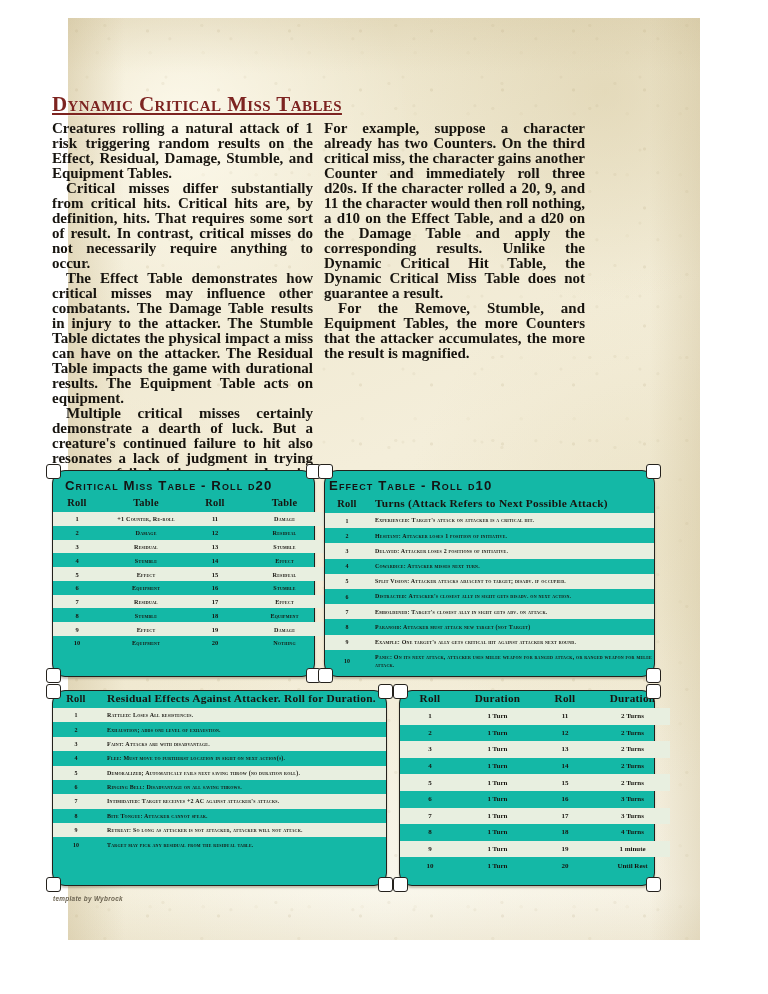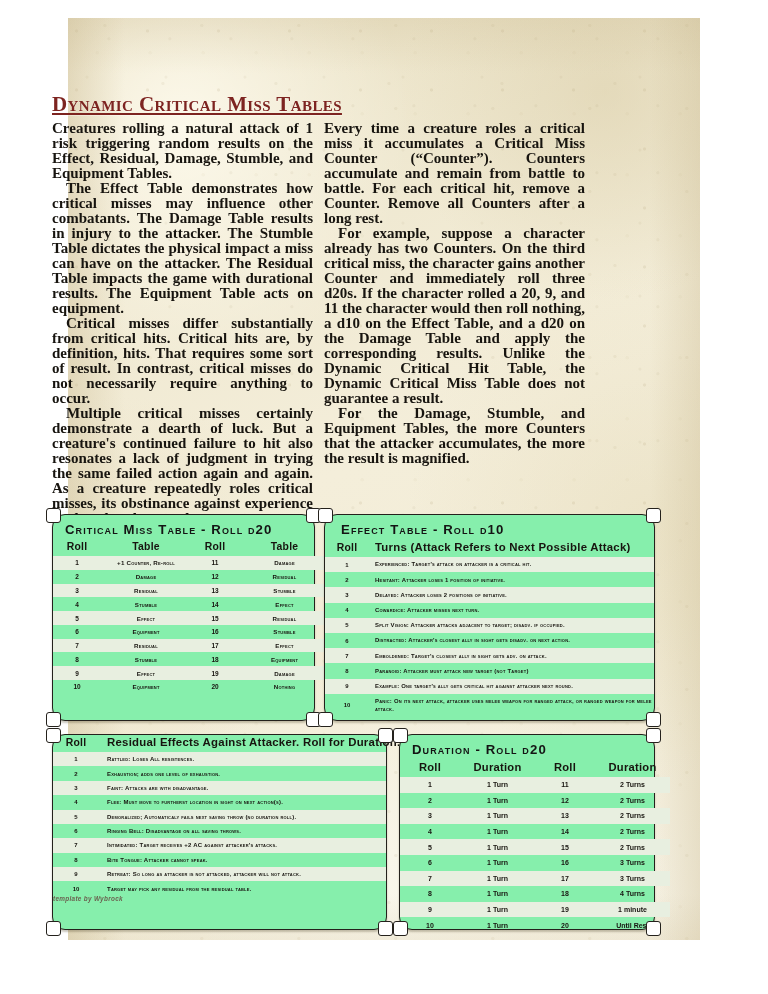--- a/index.html
+++ b/index.html
@@ -82,25 +82,24 @@
     -webkit-font-smoothing: none;
   }
   #col-left  { left: 52px;  }
   #col-right { left: 324px; }
   .col p { margin: 0; }
   .col p + p { text-indent: 14px; }
 
   
   .card {
     position: absolute;
-    background: #86efac;
+    background: #14b8a6;
     border: 1.6px solid #24211c;
     border-radius: 13px;
     box-shadow: 0 2px 2px rgba(80,68,40,.30);
-    margin-top: 44px;
   }
   .card-ear {
     position: absolute;
     width: 13px; height: 13px;
     border: 1.6px solid #24211c;
     background: #ffffff;
     border-radius: 3px;
   }
   .ear-tl { left: -7px;  top: -7px;  }
   .ear-tr { right: -7px; top: -7px;  }
@@ -114,21 +113,21 @@
     font-size: 13.2px;
     letter-spacing: 1.1px;
     color: #141414;
     padding: 7px 0 3px 12px;
   }
 
   
   table {
     border-collapse: collapse;
     width: 100%;
-    font-family: Liberation Sans, sans-serif;
+    font-family: Liberation Serif, serif;
     color: #17140f;
   }
   th {
     font-weight: bold;
     font-size: 10.4px;
     letter-spacing: .25px;
     padding: 1px 2px 4px 2px;
     border: 0;
     white-space: nowrap;
   }
@@ -154,21 +153,21 @@
   #card-miss table { table-layout: fixed; }
   #card-miss th:nth-child(1), #card-miss td:nth-child(1) { width: 44px; text-align: center; }
   #card-miss th:nth-child(2), #card-miss td:nth-child(2) { width: 86px; text-align: center; }
   #card-miss th:nth-child(3), #card-miss td:nth-child(3) { width: 44px; text-align: center; }
   #card-miss th:nth-child(4), #card-miss td:nth-child(4) { width: 87px; text-align: center; }
   #card-miss td { font-size: 6.5px; }
   #card-miss .wide { font-size: 6.2px; }
 
   
   #card-effect { left: 324px; top: 470px; width: 329px; height: 205px; }
-  #card-effect .card-title { padding-left: 16px; }
+  #card-effect .card-title { padding-left: 4px; }
   #card-effect table { table-layout: fixed; }
   #card-effect th:nth-child(1), #card-effect td:nth-child(1) { width: 40px; text-align: center; }
   #card-effect th:nth-child(2) { text-align: left; padding-left: 6px; font-size: 11.4px; }
   #card-effect td:nth-child(2) { text-align: left; padding-left: 6px; white-space: normal; line-height: 8.4px; }
   #card-effect td { font-size: 5.95px; }
 
   
   #card-residual { left: 52px; top: 690px; width: 333px; height: 194px; }
   #card-residual table { table-layout: fixed; }
   #card-residual th:nth-child(1), #card-residual td:nth-child(1) { width: 42px; text-align: center; }
@@ -205,29 +204,28 @@
 
 <div id="page">
   <div id="grain"></div>
   <div id="vignette"></div>
 </div>
 
 <div id="title">Dynamic Critical Miss Tables</div>
 
 <div class="col" id="col-left">
   <p>Creatures rolling a natural attack of 1 risk triggering random results on the Effect, Residual, Damage, Stumble, and Equipment Tables.</p>
+  <p>Critical misses differ substantially from critical hits.  Critical hits are, by definition, hits. That requires some sort of result.  In contrast, critical misses do not necessarily require anything to occur.</p>
   <p>The Effect Table demonstrates how critical misses may influence other combatants. The Damage Table results in injury to the attacker. The Stumble Table dictates the physical impact a miss can have on the attacker.  The Residual Table impacts the game with durational results. The Equipment Table acts on equipment.</p>
-  <p>Critical misses differ substantially from critical hits.  Critical hits are, by definition, hits. That requires some sort of result.  In contrast, critical misses do not necessarily require anything to occur.</p>
   <p>Multiple critical misses certainly demonstrate a dearth of luck.  But a creature's continued failure to hit also resonates a lack of judgment in trying the same failed action again and again.  As a creature repeatedly roles critical misses, its obstinance against experience leads to harsher results.</p>
 </div>
 
 <div class="col" id="col-right">
-  <p>Every time a creature roles a critical miss it accumulates a Critical Miss Counter (“Counter”).  Counters accumulate and remain from battle to battle.  For each critical hit, remove a Counter.  Remove all Counters after a long rest.</p>
   <p>For example, suppose a character already has two Counters.  On the third critical miss, the character gains another Counter and immediately roll three d20s.  If the character rolled a 20, 9, and 11 the character would then roll nothing, a d10 on the Effect Table, and a d20 on the Damage Table and apply the corresponding results.  Unlike the Dynamic Critical Hit Table, the Dynamic Critical Miss Table does not guarantee a result.</p>
-  <p>For the Damage, Stumble, and Equipment Tables, the more Counters that the attacker accumulates, the more the result is magnified.</p>
+  <p>For the Remove, Stumble, and Equipment Tables, the more Counters that the attacker accumulates, the more the result is magnified.</p>
 </div>
 
 <div class="card" id="card-miss">
   <span class="card-ear ear-tl"></span>
   <span class="card-ear ear-tr"></span>
   <span class="card-ear ear-bl"></span>
   <span class="card-ear ear-br"></span>
   <div class="card-title">Critical Miss Table - Roll d20</div>
   <table>
     <thead>
@@ -416,21 +414,20 @@
         </tr>
       </tbody>
   </table>
 </div>
 
 <div class="card" id="card-duration">
   <span class="card-ear ear-tl"></span>
   <span class="card-ear ear-tr"></span>
   <span class="card-ear ear-bl"></span>
   <span class="card-ear ear-br"></span>
-  <div class="card-title">Duration - Roll d20</div>
   <table>
     <thead>
         <tr>
       <th>Roll</th>
       <th>Duration</th>
       <th>Roll</th>
       <th>Duration</th>
     </tr>
       </thead>
     <tbody id="tb-duration">

